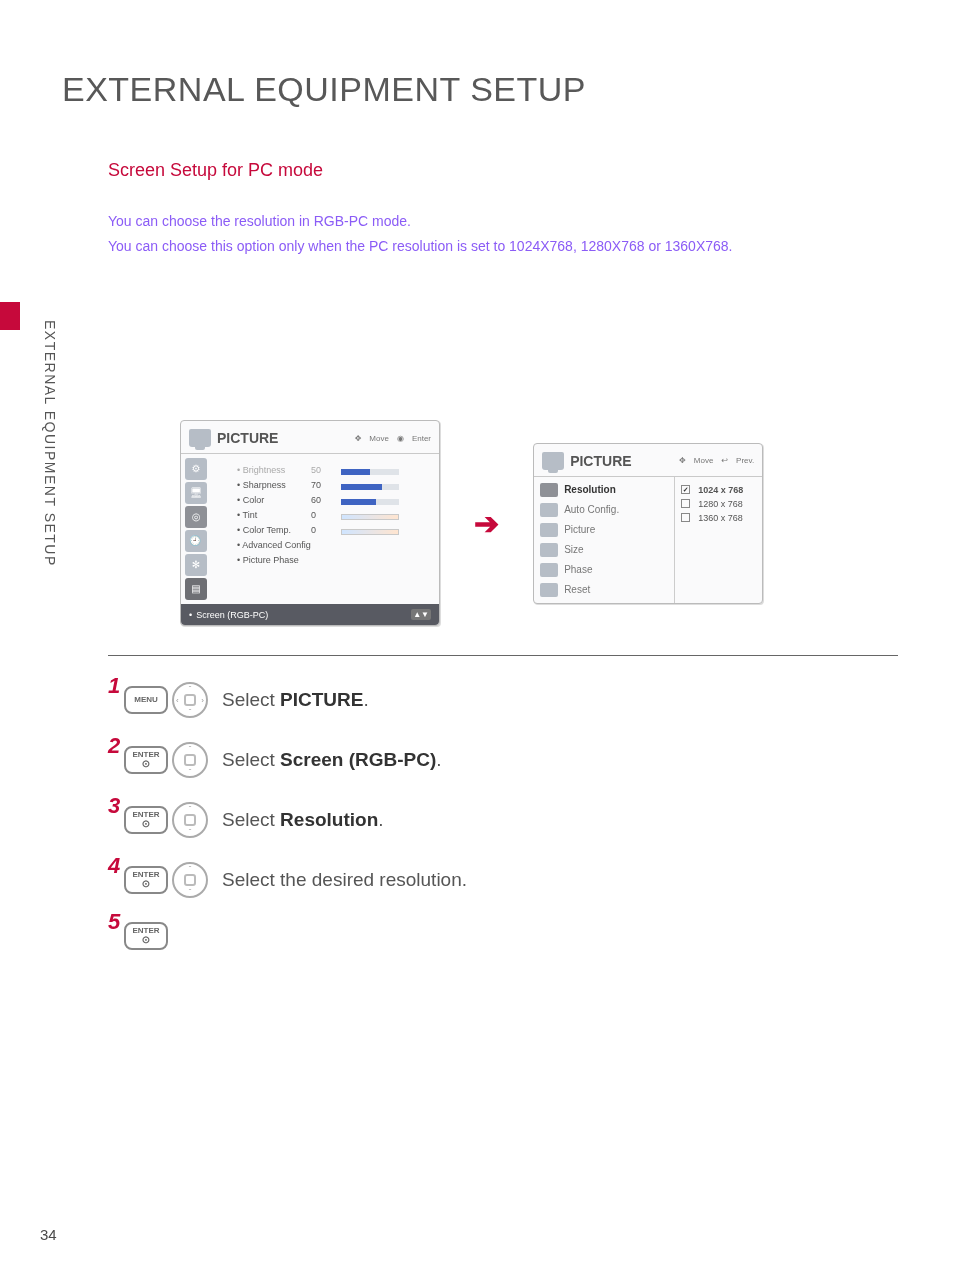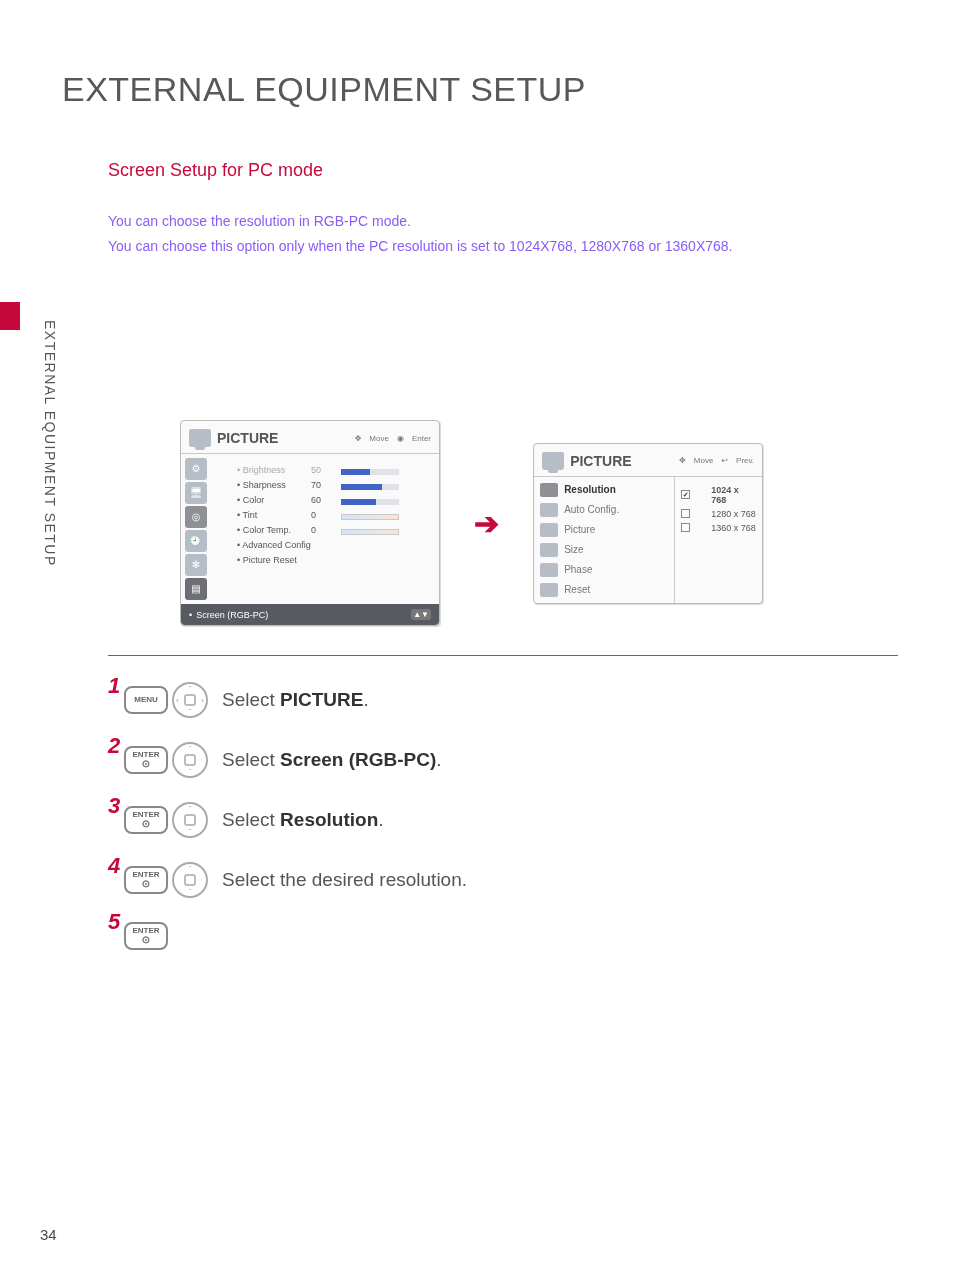--- a/index.html
+++ b/index.html
@@ -42,21 +42,21 @@
   .pfoot .spinner { margin-left:auto; font-size:8px; background:#777; padding:1px 2px; border-radius:2px; }
 
   
   .osd2 { width:230px; }
   .scl { flex:1; padding:6px; display:flex; flex-direction:column; gap:6px; }
   .scitem { display:flex; align-items:center; gap:6px; font-size:10px; color:#777; }
   .scitem.sel { color:#333; font-weight:bold; }
   .scbox { width:18px; height:14px; background:#b6bdc6; border-radius:2px; font-size:8px; color:#fff; text-align:center; line-height:14px; }
   .scbox.sel { background:#8e9096; }
   .reslist { width:88px; border-left:1px solid #ccc; padding:6px 6px; font-size:9px; }
-  .resitem { display:flex; align-items:center; gap:21px; padding:2px 0; color:#555; }
+  .resitem { display:flex; align-items:center; gap:8px; padding:2px 0; color:#555; }
   .resitem.sel { font-weight:bold; }
   .chk { width:9px; height:9px; border:1px solid #888; font-size:7px; line-height:7px; text-align:center; color:#333; }
 
   .moniicon { width:22px; height:18px; background:#b6bdc6; border-radius:2px 2px 3px 3px; display:inline-block; position:relative; }
   .moniicon::after{ content:""; position:absolute; left:6px; right:6px; bottom:-3px; height:3px; background:#b6bdc6; border-radius:0 0 2px 2px; }
 
   
   .hr { position:absolute; left:108px; top:655px; width:790px; height:1px; background:#666; }
   .steps { position:absolute; left:108px; top:682px; display:flex; flex-direction:column; gap:24px; }
   .step { display:flex; align-items:center; gap:14px; }
@@ -140,21 +140,21 @@
             </div>
             <div class="pi">
               <span style="width:58px">• Color Temp.</span>
               <span style="width:14px">0</span>
               <span class="bctr"></span>
             </div>
             <div class="pi">
               <span>• Advanced Config</span>
             </div>
             <div class="pi">
-              <span>• Picture Reset</span>
+              <span>• Picture Phase</span>
             </div>
           </div>
       </div>
       <div class="pfoot">
         <span style="margin-right:4px">•</span>
         <span>Screen (RGB-PC)</span>
         <span class="spinner">▲▼</span>
       </div>
     </div>
 

